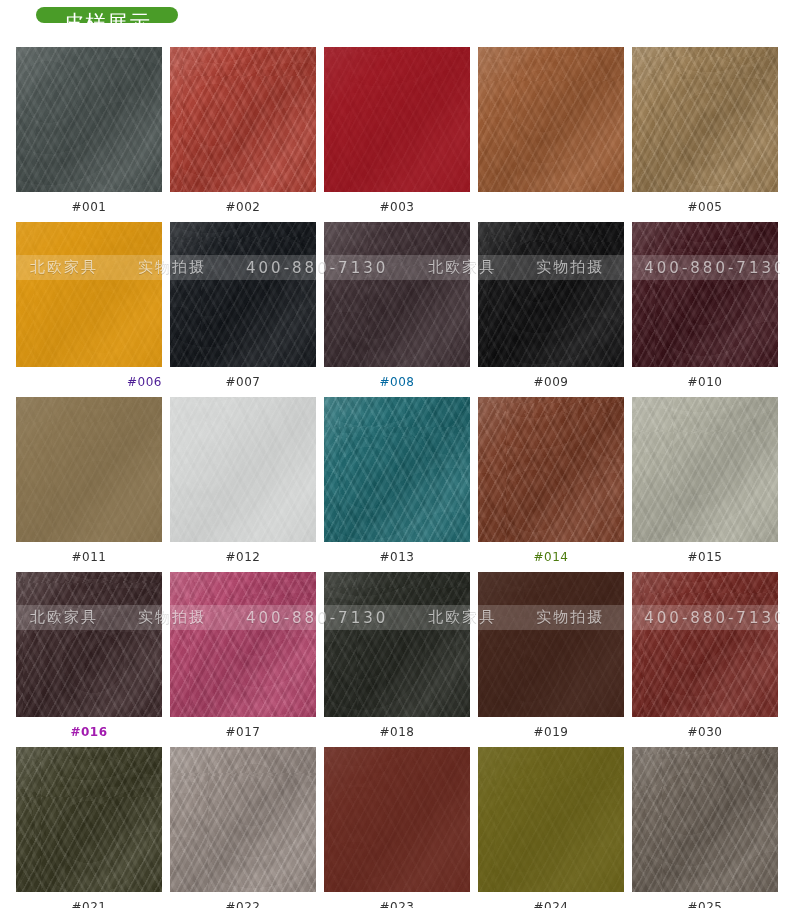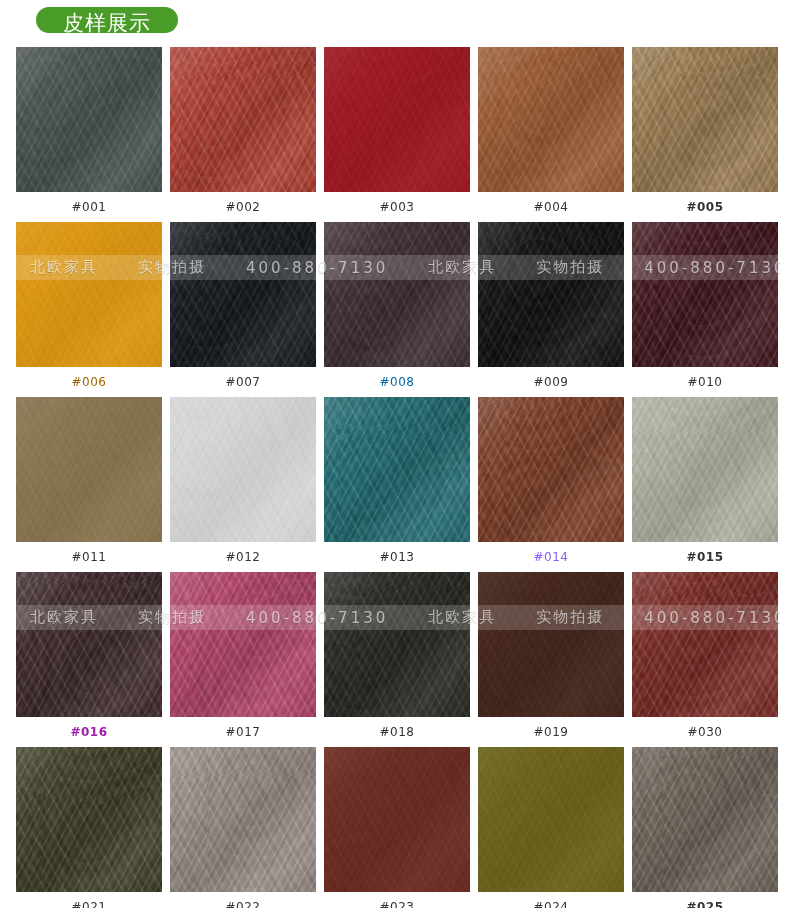--- a/index.html
+++ b/index.html
@@ -20,21 +20,21 @@
   
   #header {
     height: 47px;
     position: relative;
   }
   #badge {
     position: absolute;
     left: 36px;
     top: 7px;
     width: 142px;
-    height: 26px;
+    height: 16px;
     background: #4a9c28;
     border-radius: 17px;
     color: #ffffff;
     font-size: 21px;
     line-height: 33px;
     text-align: center;
     letter-spacing: 1px;
     font-family: "DejaVu Sans", "Liberation Sans", sans-serif;
     font-weight: normal;
     white-space: nowrap;
@@ -50,21 +50,21 @@
     display: flex;
     width: 764px;
   }
   .cell {
     position: relative;
     width: 146px;
     margin-right: 8px;
     display: flex;
     flex-direction: column;
   }
-  .cell:last-child { margin-right: 0; font-weight: bold; }
+  .cell:last-child { margin-right: 0; }
 
   .swatch {
     position: relative;
     width: 146px;
     height: 145px;
     overflow: hidden;
     background-color: #888;
     background-blend-mode: overlay, soft-light, normal;
   }
   
@@ -171,37 +171,36 @@
           <div class="grain" style="background-position: 26px 5px, 14px 34px, 22px 46px, 38px 10px;"></div>
           <div class="sheen"></div>
         </div>
         <div class="label" style="color: rgb(51, 51, 51);">#003</div>
       </div>
       <div class="cell">
         <div class="swatch normal" style="background-color: rgb(158, 90, 48);">
           <div class="grain" style="background-position: 39px 34px, 21px 10px, 33px 9px, 57px 15px;"></div>
           <div class="sheen"></div>
         </div>
-        <div class="label" style="color: rgb(51, 51, 51);">#004</div>
       </div>
       <div class="cell">
         <div class="swatch glossy" style="background-color: rgb(157, 125, 79);">
           <div class="grain" style="background-position: 5px 10px, 28px 27px, 44px 32px, 6px 20px;"></div>
           <div class="sheen"></div>
         </div>
         <div class="label" style="color: rgb(51, 51, 51);">#005</div>
       </div>
     </div>
     <div class="row">
       <div class="cell">
         <div class="swatch matte" style="background-color: rgb(223, 152, 16);">
           <div class="grain" style="background-position: 18px 39px, 4px 3px, 55px 55px, 25px 25px;"></div>
           <div class="sheen"></div>
         </div>
-        <div class="label" style="color: #a16207;">#006</div>
+        <div class="label" style="color: #4c1d95; text-align: right;">#006</div>
       </div>
       <div class="cell">
         <div class="swatch normal" style="background-color: rgb(17, 21, 26);">
           <div class="grain" style="background-position: 31px 15px, 11px 20px, 6px 18px, 44px 30px;"></div>
           <div class="sheen"></div>
         </div>
         <div class="label" style="color: rgb(51, 51, 51);">#007</div>
       </div>
       <div class="cell">
         <div class="swatch normal" style="background-color: rgb(59, 43, 48);">
@@ -253,21 +252,21 @@
           <div class="grain" style="background-position: 15px 30px, 22px 40px, 12px 36px, 18px 60px;"></div>
           <div class="sheen"></div>
         </div>
         <div class="label" style="color: rgb(51, 51, 51);">#013</div>
       </div>
       <div class="cell">
         <div class="swatch glossy" style="background-color: rgb(125, 58, 34);">
           <div class="grain" style="background-position: 28px 6px, 29px 16px, 23px 59px, 37px 65px;"></div>
           <div class="sheen"></div>
         </div>
-        <div class="label" style="color: #8b5cf6;">#014</div>
+        <div class="label" style="color: #4d7c0f;">#014</div>
       </div>
       <div class="cell">
         <div class="swatch normal" style="background-color: rgb(180, 180, 164);">
           <div class="grain" style="background-position: 41px 35px, 5px 33px, 34px 22px, 56px 0px;"></div>
           <div class="sheen"></div>
         </div>
         <div class="label" style="color: rgb(51, 51, 51);">#015</div>
       </div>
     </div>
     <div class="row">

